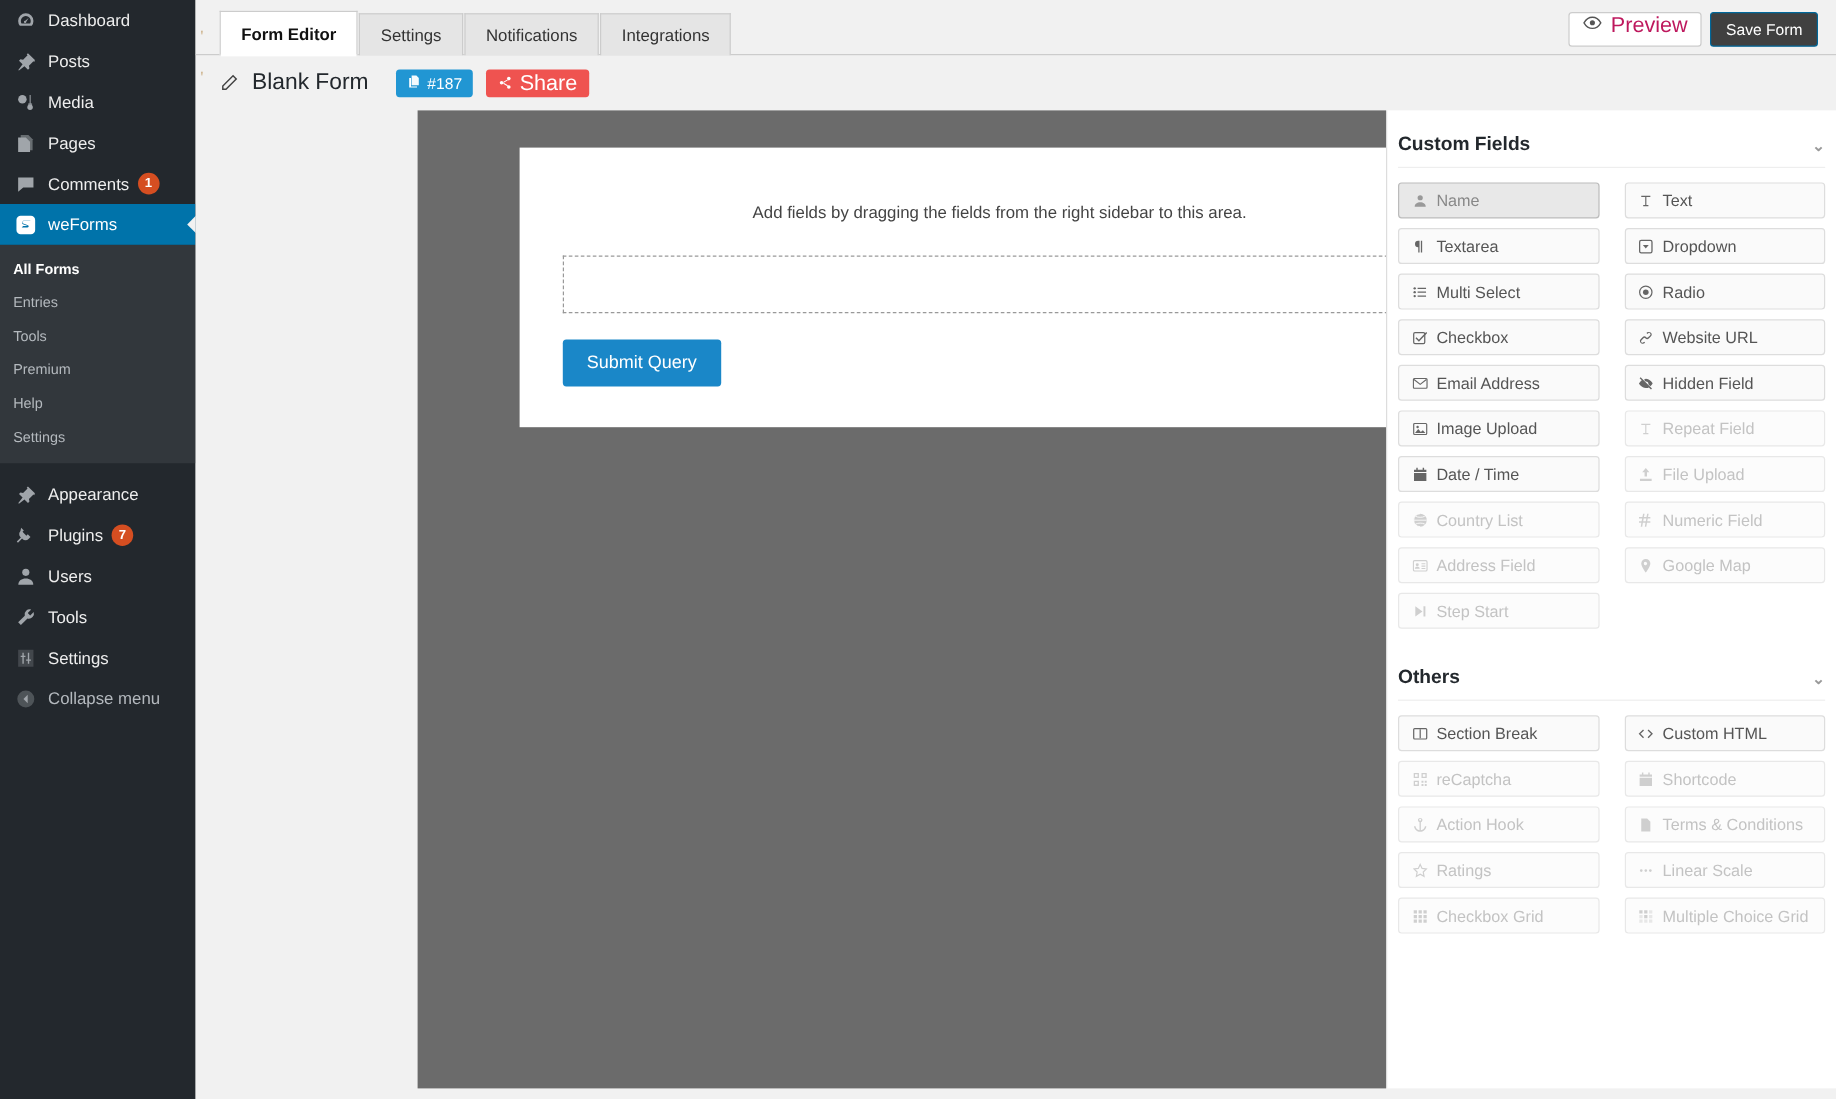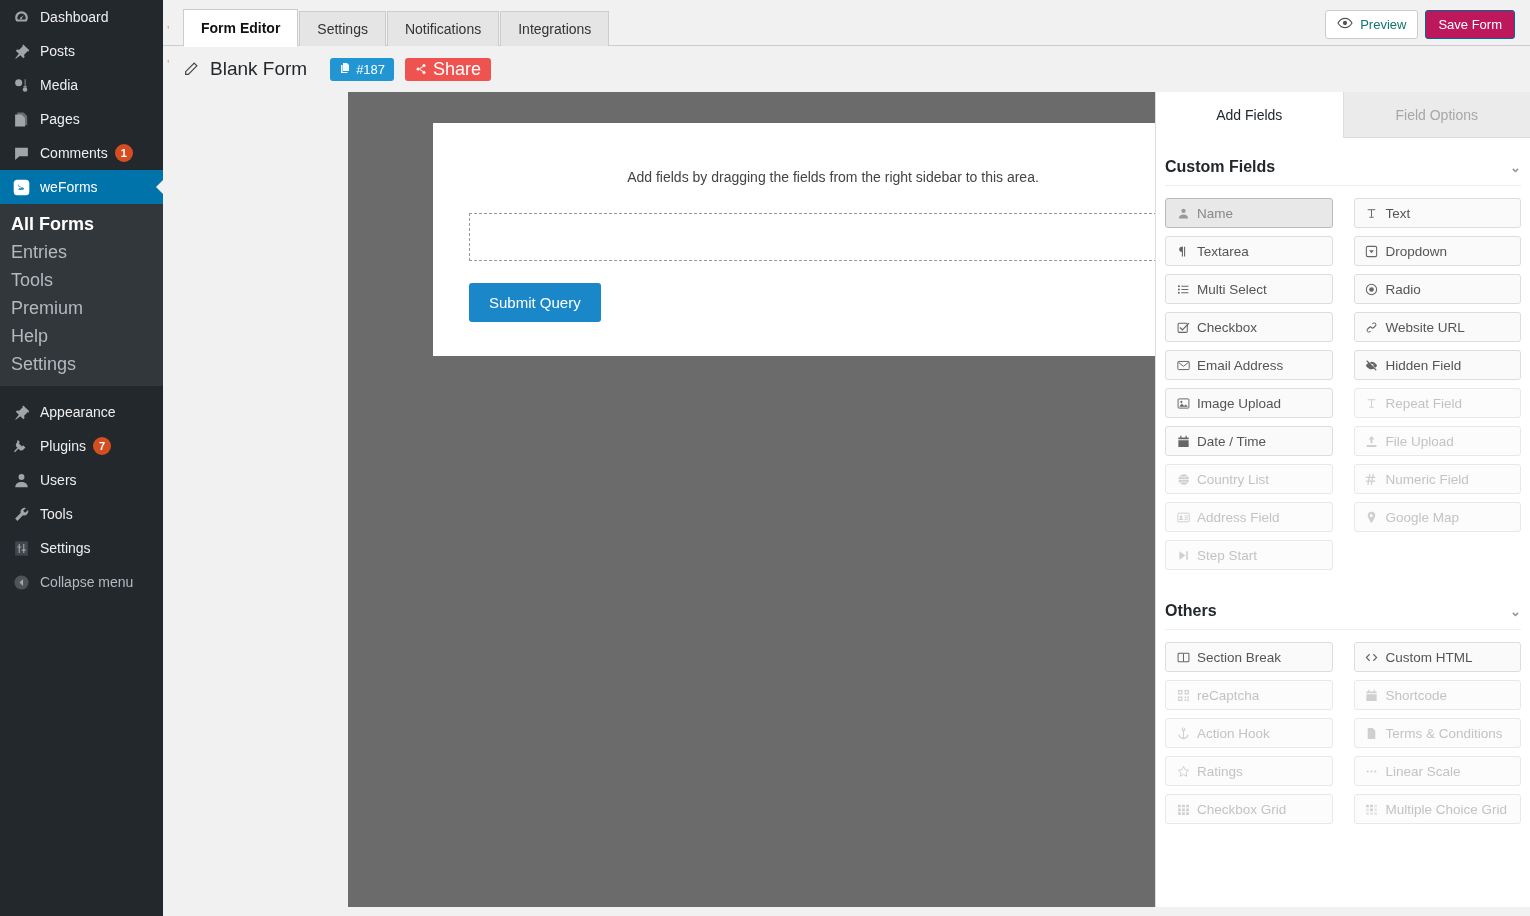--- a/index.html
+++ b/index.html
@@ -55,21 +55,21 @@
     border-radius: 10px;
     font-size: 11px; font-weight: bold;
     min-width: 18px; height: 18px;
     display: inline-flex; align-items: center; justify-content: center;
     padding: 0 6px;
     margin-left: 7px;
   }
   .submenu { background: #32373c; padding: 6px 0 8px 0; }
   .submenu-item {
     padding: 5px 0 5px 11px;
-    font-size: 18px;
+    font-size: 12px;
     color: #b4b9be;
     cursor: pointer;
     line-height: 18px;
   }
   .submenu-item.current { color: #fff; font-weight: bold; }
   .menu-item.collapse .mi-label { color: #b4b9be; }
 
   
   #main {
     flex: 1; height: 916px;
@@ -112,32 +112,32 @@
   .tab.active:after {
     content: ""; position: absolute; left: 0; right: 0; bottom: -1px;
     height: 2px; background: #fff;
   }
   .tabrow-right {
     margin-left: auto;
     display: flex; align-items: center; gap: 7px;
     padding-bottom: 6px; padding-right: 15px;
   }
   .btn-preview {
-    display: flex; align-items: center; gap: 7px;
+    display: flex; gap: 7px;
     background: #fff;
     border: 1px solid #ccc;
     border-radius: 3px;
-    color: #0f766e;
-    font-size: 13px;
+    color: #be185d;
+    font-size: 18px;
     height: 29px;
     padding: 0 11px;
     cursor: pointer;
   }
   .btn-save {
-    background: #be185d;
+    background: #404040;
     border: 1px solid #006799;
     border-radius: 3px;
     color: #fff;
     font-size: 13px;
     height: 29px;
     padding: 0 12px;
     display: flex; align-items: center;
     cursor: pointer;
   }
 
@@ -481,24 +481,20 @@
     <div class="canvas">
       <div class="form-paper">
         <div class="canvas-hint">Add fields by dragging the fields from the right sidebar to this area.</div>
         <div class="dropzone"></div>
         <button class="btn-submit">Submit Query</button>
       </div>
 
     </div>
 
     <div class="rpanel">
-      <div class="rtabs" id="rtabs">
-          <div class="rtab">Add Fields</div>
-          <div class="rtab inactive">Field Options</div>
-        </div>
       <div class="rpanel-body" id="rpanel-body">
           <div class="sec-head">
             <span>Custom Fields</span>
             <span class="chev">⌄</span>
           </div>
           <div class="fgrid">
             <div class="fbtn dragging">
               <span class="fi">
                 <svg viewBox="0 0 24 24" width="13" height="13" fill="currentColor">
                   <circle cx="12" cy="7" r="4"></circle>

